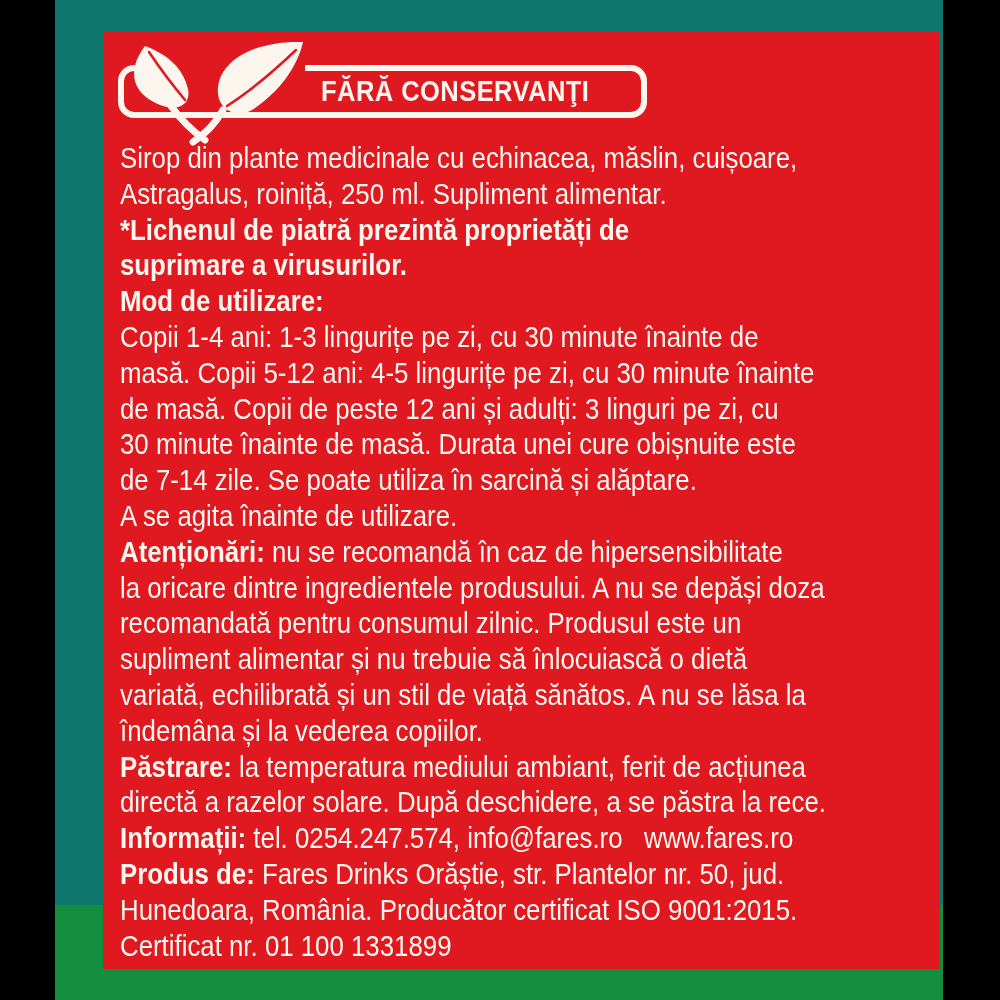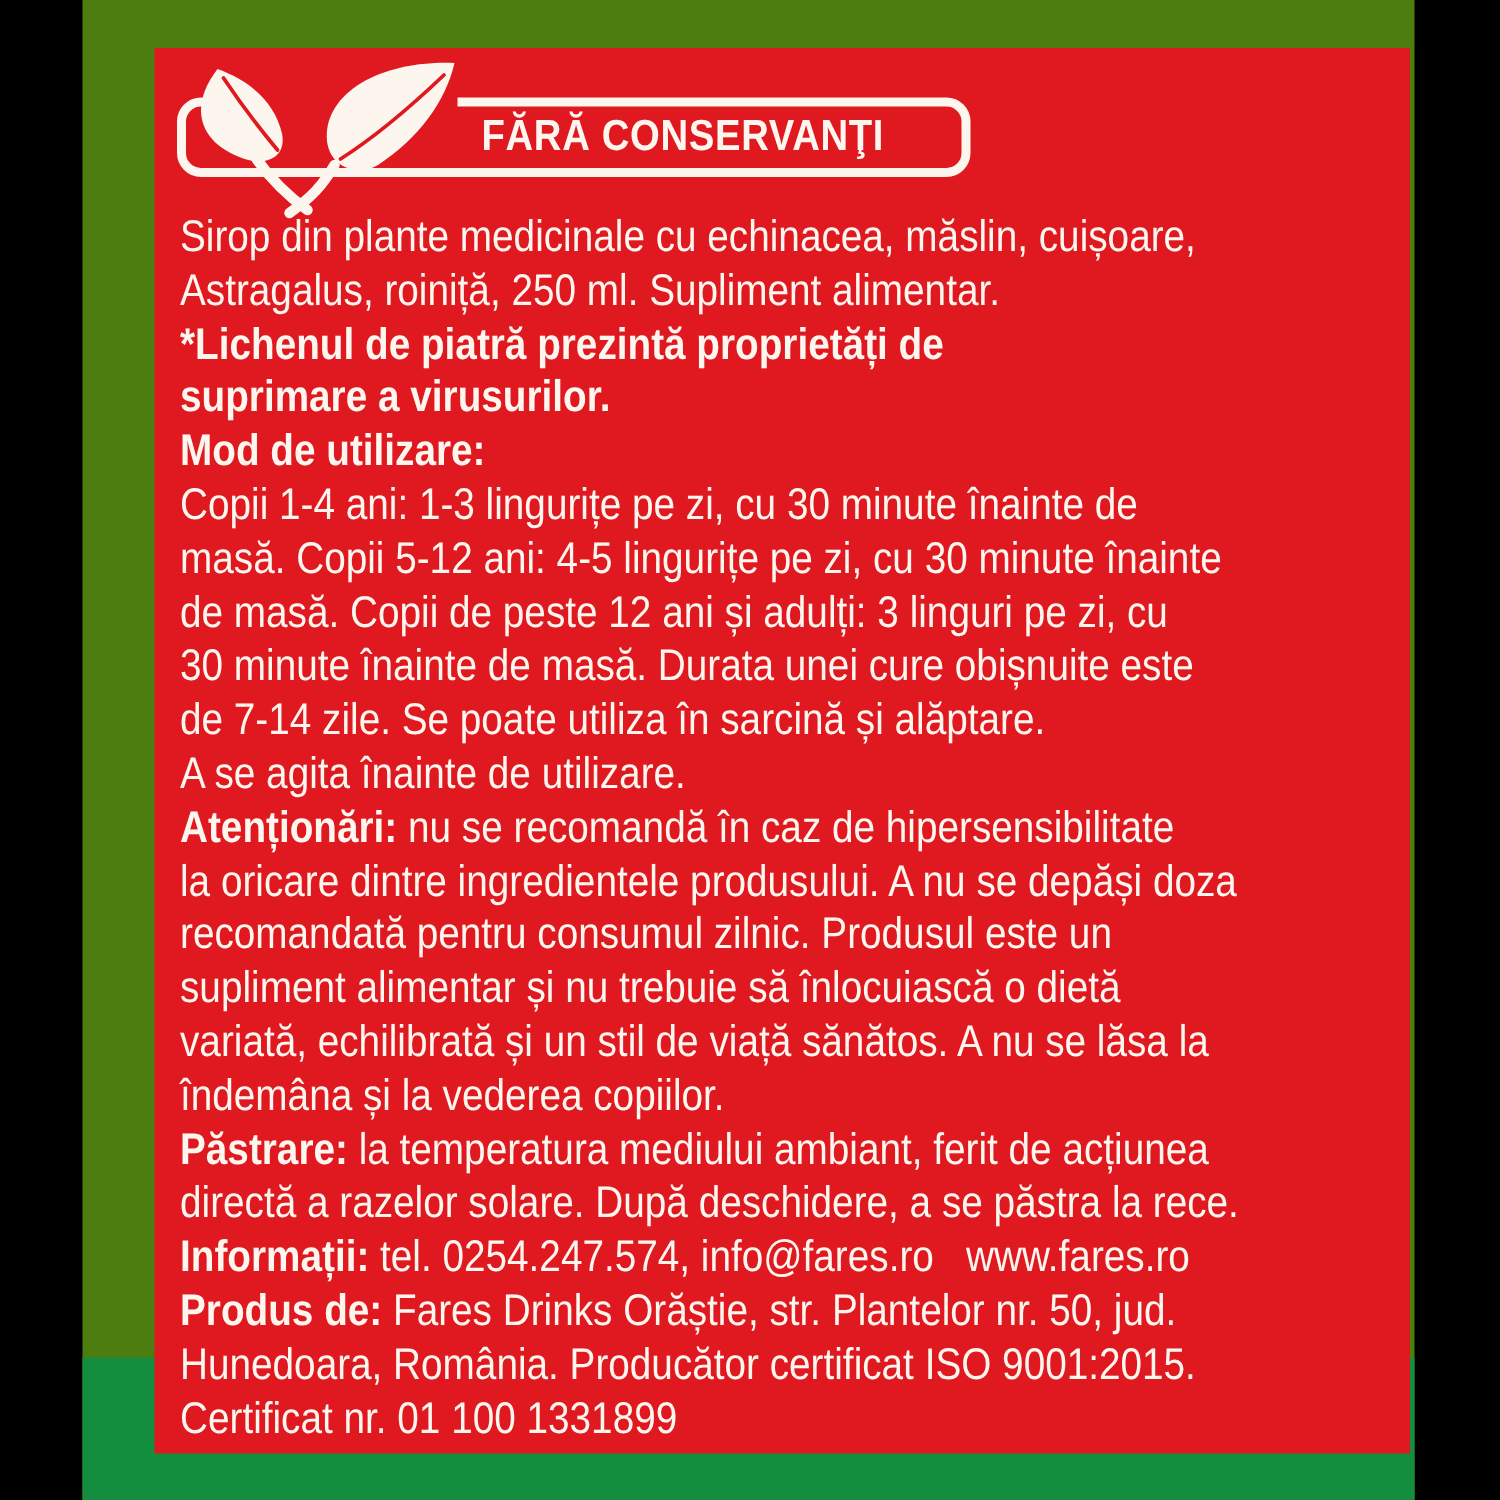--- a/index.html
+++ b/index.html
@@ -3,21 +3,21 @@
 <meta charset="utf-8">
 <style>
   html,body{margin:0;padding:0;}
   body{
     width:1000px;height:1000px;position:relative;overflow:hidden;
     background:#000;
     font-family:"Liberation Sans", sans-serif;
   }
   .photo-bg{
     position:absolute;left:55px;top:0;width:888px;height:1000px;
-    background:#4d7c0f;
+    background:#0f766e;
   }
   .green-strip{
     position:absolute;left:0;bottom:0;width:100%;height:95px;
     background:#128e3e;
   }
   .label-panel{
     position:absolute;left:48px;top:32px;width:837px;height:937px;
     background:#e0181f;color:#fcf6ef;
   }
   .badge{

